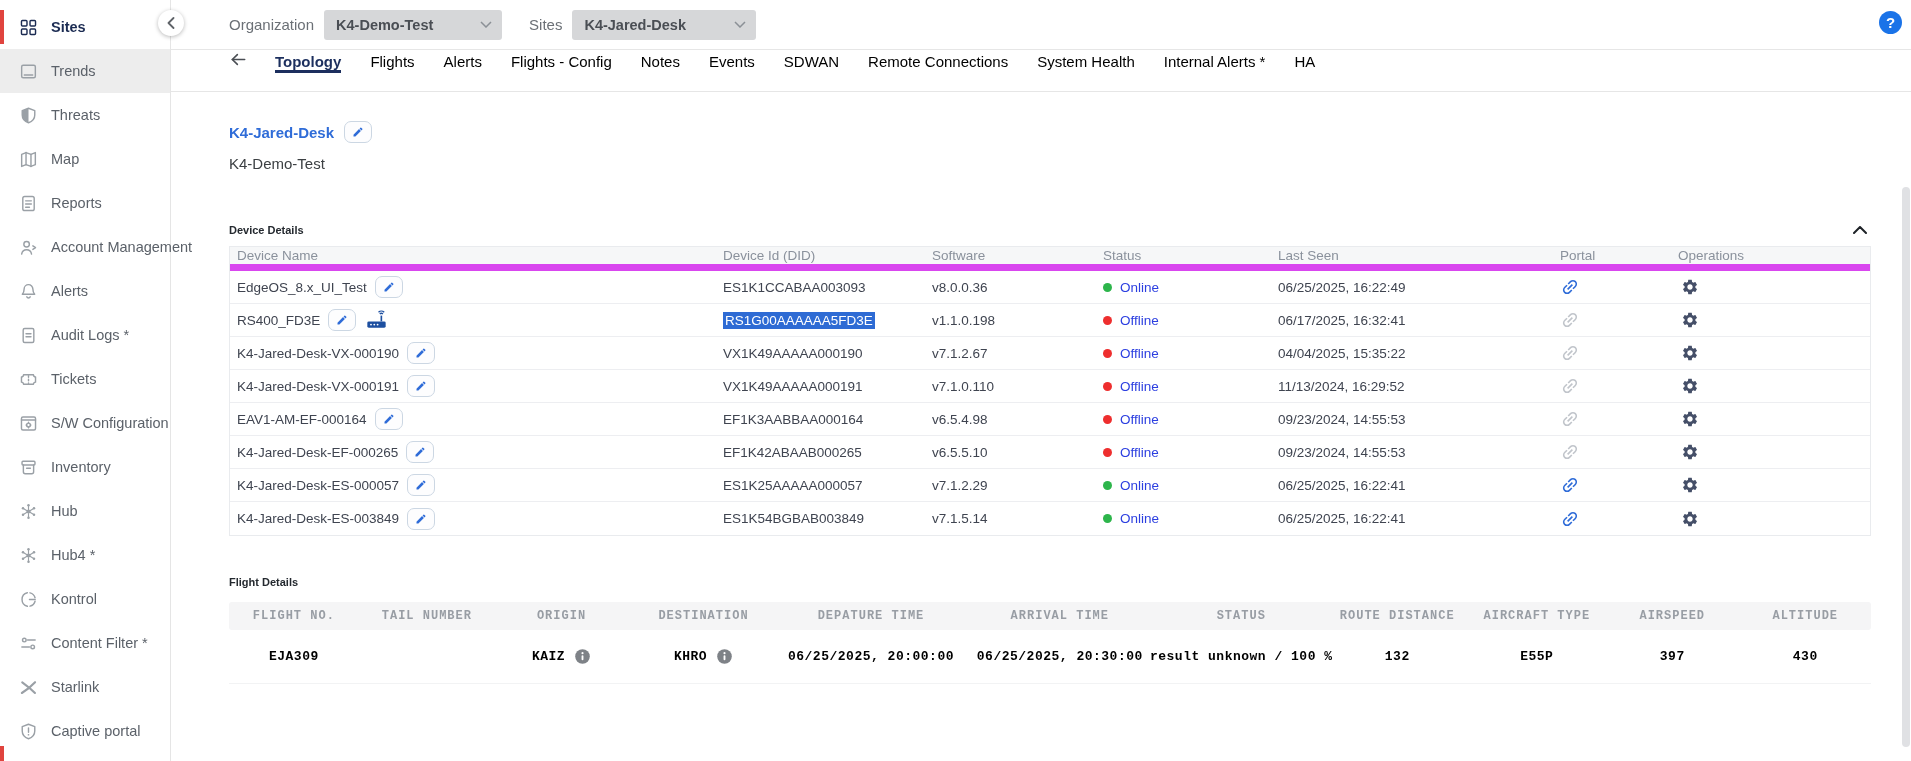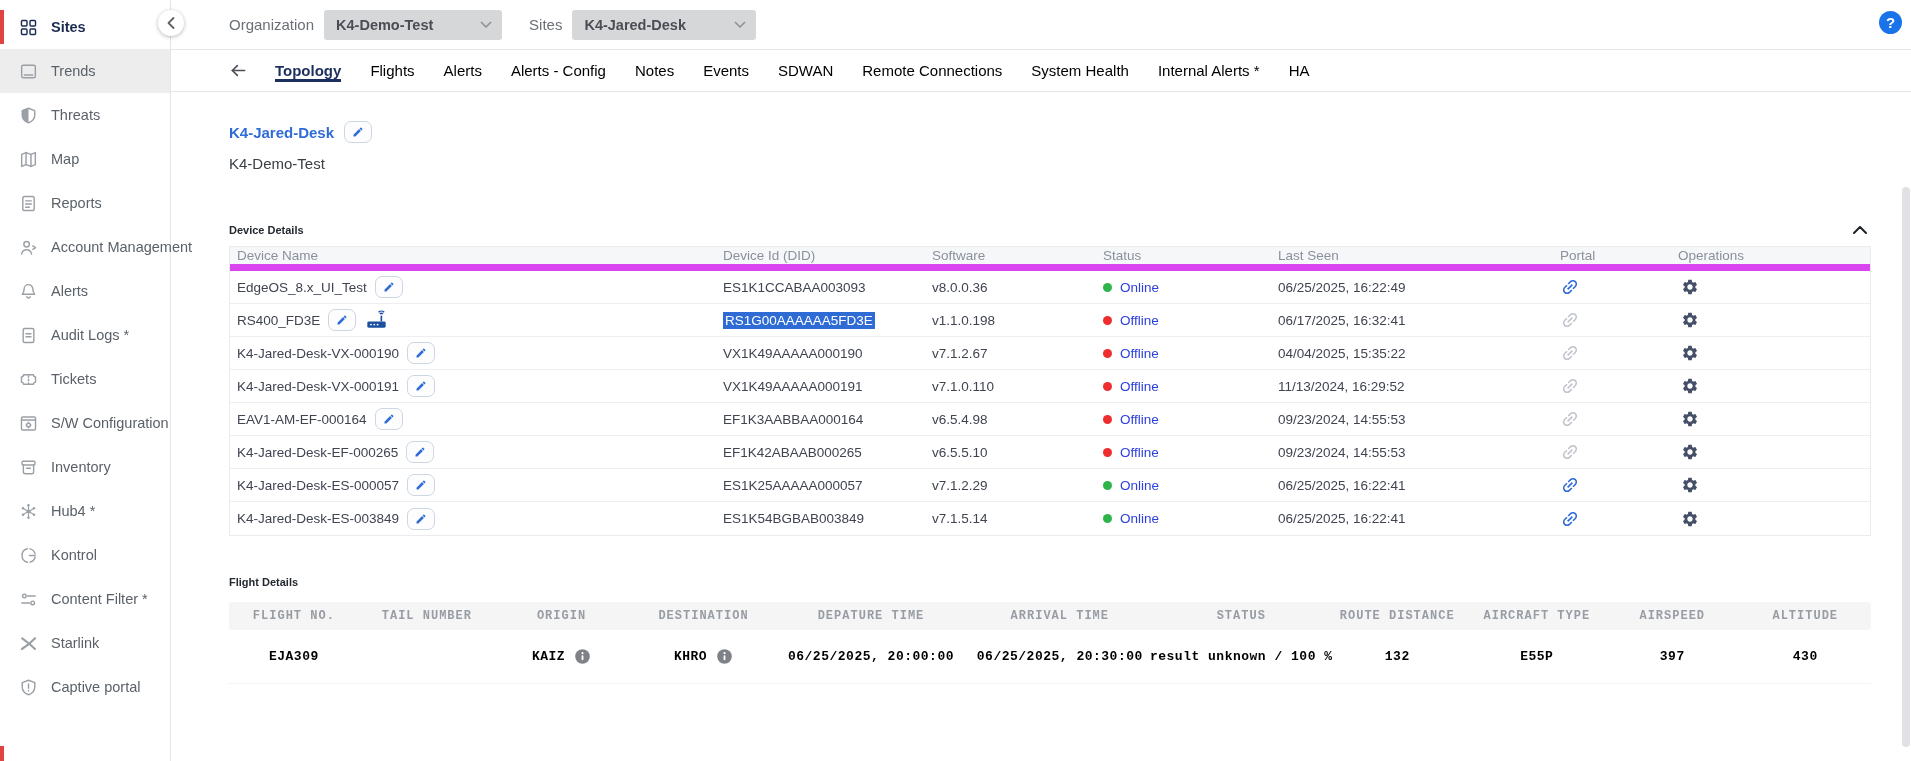--- a/index.html
+++ b/index.html
@@ -52,21 +52,21 @@
   .dd-org   { width:178px; margin-right:27px; }
   .dd-sites { width:184px; }
   .dd-chevron { display:flex; margin-left:8px; }
   .help-btn {
     position:absolute; right:9px; top:11px; width:23px; height:23px; border-radius:50%;
     background:#1a73e8; color:#fff; font-weight:700; font-size:15px;
     display:flex; align-items:center; justify-content:center; cursor:pointer;
   }
 
   .tabbar {
-    height:42px; display:flex; align-items:center;
+    height:42px; display:flex; align-items:flex-start;
     border-bottom:1px solid #e6e6e6; padding-left:58px;
   }
   .back-arrow { display:flex; align-items:center; cursor:pointer; margin-right:27px; }
   #tabs { display:flex; gap:29px; }
   .tab {
     display:flex; align-items:center; font-size:15px; color:#000000; font-weight:400;
     cursor:pointer; border-bottom:3px solid transparent; padding-top:3px; white-space:nowrap;
   }
   .tab.active { color:#1c2f5e; font-weight:700; border-bottom-color:#1c2f5e; }
 
@@ -256,20 +256,37 @@
               </g>
               <circle cx="10" cy="10" r="2.2" fill="currentColor" stroke="none"></circle>
               <circle cx="10" cy="3.4" r="1.3" fill="currentColor" stroke="none"></circle>
               <circle cx="15.8" cy="6.6" r="1.3" fill="currentColor" stroke="none"></circle>
               <circle cx="15.8" cy="13.4" r="1.3" fill="currentColor" stroke="none"></circle>
               <circle cx="10" cy="16.6" r="1.3" fill="currentColor" stroke="none"></circle>
               <circle cx="4.2" cy="13.4" r="1.3" fill="currentColor" stroke="none"></circle>
               <circle cx="4.2" cy="6.6" r="1.3" fill="currentColor" stroke="none"></circle>
             </svg>
           </span>
+          <span class="side-label">Hub</span>
+        </div>
+        <div class="side-item">
+          <span class="side-icon">
+            <svg viewBox="0 0 20 20" fill="none" stroke="currentColor" stroke-width="1.5" stroke-linecap="round" stroke-linejoin="round">
+              <g stroke-width="1.2">
+                <path d="M10 7.8V4.4M12 9l3-1.8M12 11l3 1.8M10 12.2v3.4M8 11l-3 1.8M8 9 5 7.2"></path>
+              </g>
+              <circle cx="10" cy="10" r="2.2" fill="currentColor" stroke="none"></circle>
+              <circle cx="10" cy="3.4" r="1.3" fill="currentColor" stroke="none"></circle>
+              <circle cx="15.8" cy="6.6" r="1.3" fill="currentColor" stroke="none"></circle>
+              <circle cx="15.8" cy="13.4" r="1.3" fill="currentColor" stroke="none"></circle>
+              <circle cx="10" cy="16.6" r="1.3" fill="currentColor" stroke="none"></circle>
+              <circle cx="4.2" cy="13.4" r="1.3" fill="currentColor" stroke="none"></circle>
+              <circle cx="4.2" cy="6.6" r="1.3" fill="currentColor" stroke="none"></circle>
+            </svg>
+          </span>
           <span class="side-label">Hub4 *</span>
         </div>
         <div class="side-item">
           <span class="side-icon">
             <svg viewBox="0 0 20 20" fill="none" stroke="currentColor" stroke-width="1.5" stroke-linecap="round" stroke-linejoin="round">
               <path d="M8.8 2.9a7.3 7.3 0 0 0 0 14.2"></path>
               <path d="M11.6 3a7.3 7.3 0 0 1 5.3 5.2"></path>
               <path d="M16.9 11.8a7.3 7.3 0 0 1-5.3 5.2"></path>
               <path d="M11 10h6"></path>
             </svg>
@@ -345,21 +362,21 @@
       <span class="back-arrow">
         <svg viewBox="0 0 20 20" width="19" height="19" fill="none" stroke="#4a4e54" stroke-width="1.7" stroke-linecap="round" stroke-linejoin="round">
             <path d="M16.5 10h-13"></path>
             <path d="M8.8 4.8 3.5 10l5.3 5.2"></path>
           </svg>
       </span>
       <div id="tabs">
           <div class="tab active">Topology</div>
           <div class="tab">Flights</div>
           <div class="tab">Alerts</div>
-          <div class="tab">Alerts - Config</div>
+          <div class="tab">Flights - Config</div>
           <div class="tab">Notes</div>
           <div class="tab">Events</div>
           <div class="tab">SDWAN</div>
           <div class="tab">Remote Connections</div>
           <div class="tab">System Health</div>
           <div class="tab">Internal Alerts *</div>
           <div class="tab">HA</div>
         </div>
     </nav>
 

